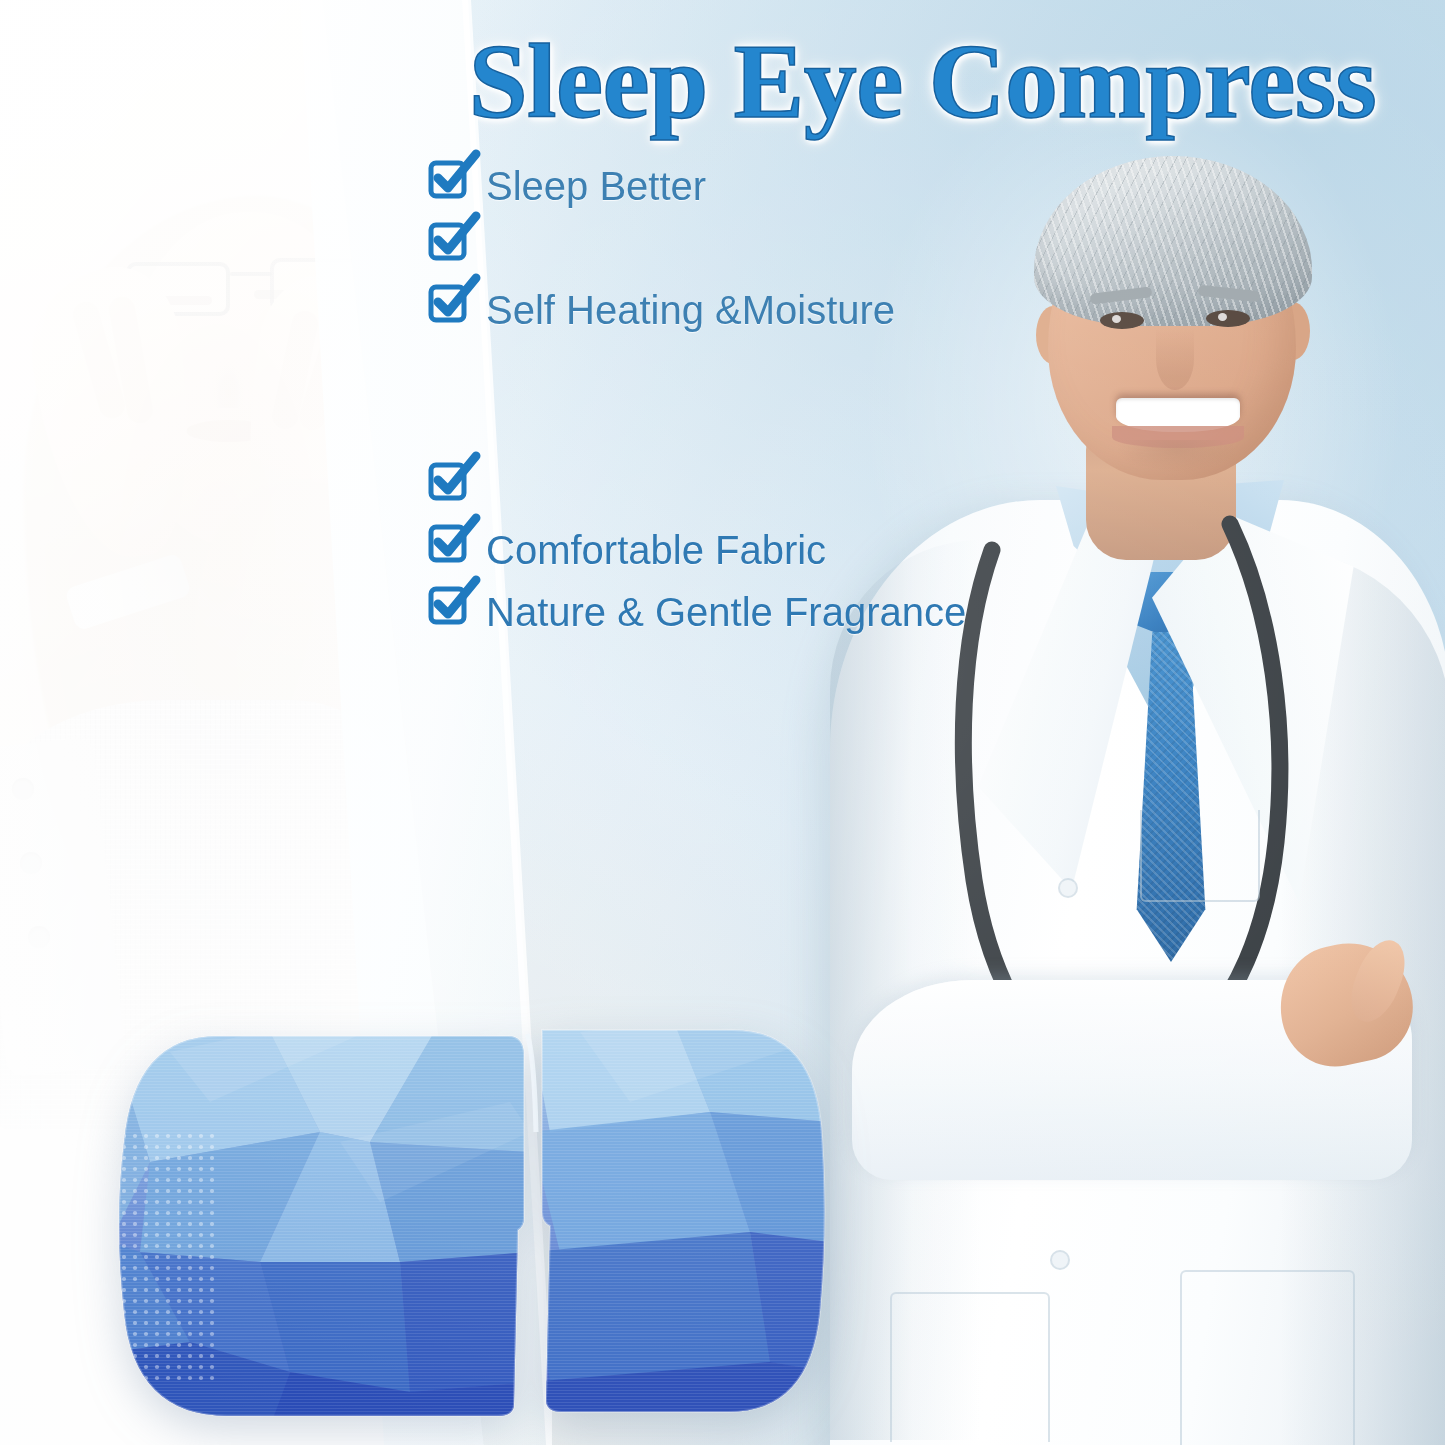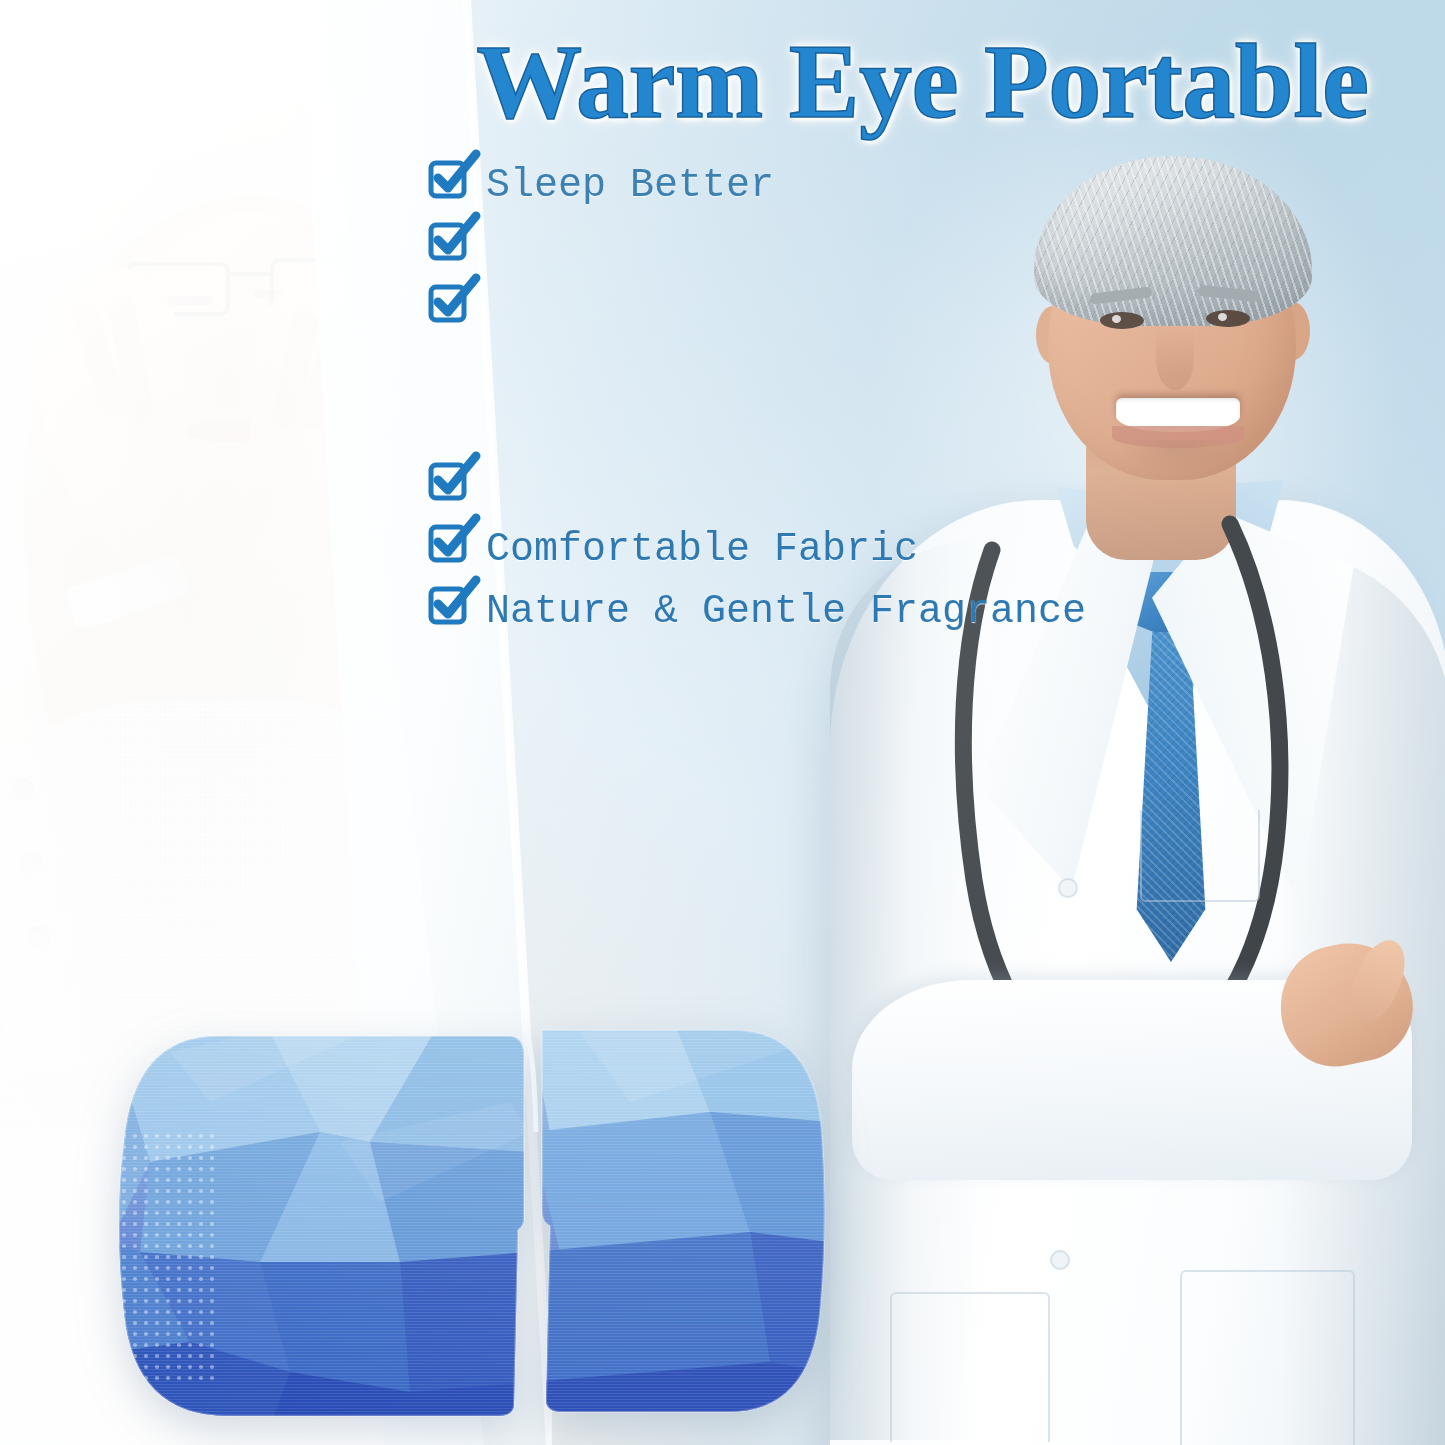--- a/index.html
+++ b/index.html
@@ -331,21 +331,21 @@
   .feat-row{
     display:flex; align-items:center;
     height:62px;
   }
   .cbx{
     width:36px; height:36px; flex:0 0 36px;
     position:relative; margin-right:18px;
   }
   .cbx svg{ position:absolute; left:-4px; top:-10px; overflow:visible; }
   .feat-label{
-    font-family:Liberation Mono, monospace;
+    font-family:Liberation Sans, sans-serif;
     font-size:40px;
     line-height:1;
     color:#3d80b2;
     white-space:nowrap;
     text-shadow:0 1px 1px rgba(255,255,255,.8);
     margin-top:14px;
   }
   .group-two .feat-label{ color:#2f79b3; }
 </style>
 </head>
@@ -520,21 +520,21 @@
       <path d="M108 24 H398 Q414 24 414 44 V206 Q414 214 408 218 L404 392
                Q404 404 388 404 H118 Q24 404 14 300 Q4 210 14 130 Q24 24 108 24 Z" fill="none" stroke="#ffffff" stroke-opacity="0.28" stroke-width="2"></path>
       <path d="M432 18 H622 Q706 18 712 124 Q718 210 710 300 Q700 400 618 400
                H452 Q436 400 436 388 L440 214 Q432 210 432 200 Z" fill="none" stroke="#ffffff" stroke-opacity="0.28" stroke-width="2"></path>
       <path d="M417 22 Q424 40 426 120" stroke="#eef6fb" stroke-width="5" fill="none" opacity="0.85"></path>
     </svg>
   </div>
 
   <div class="bg-vignette"></div>
 
-  <h1 class="headline">Warm Eye Portable</h1>
+  <h1 class="headline">Sleep Eye Compress</h1>
 
   <div class="features">
 
     <div class="feat-group group-one">
 
       <div class="feat-row">
         <span class="cbx">
           <svg width="52" height="50" viewBox="0 0 52 50">
             <rect x="3" y="12" width="33" height="33" rx="5" fill="none" stroke="#1f7ac0" stroke-width="5"></rect>
             <path d="M10 27 L20 37 L48 3" fill="none" stroke="#1f7ac0" stroke-width="9" stroke-linecap="round" stroke-linejoin="round"></path>
@@ -553,20 +553,21 @@
       </div>
 
 
       <div class="feat-row">
         <span class="cbx">
           <svg width="52" height="50" viewBox="0 0 52 50">
             <rect x="3" y="12" width="33" height="33" rx="5" fill="none" stroke="#1f7ac0" stroke-width="5"></rect>
             <path d="M10 27 L20 37 L48 3" fill="none" stroke="#1f7ac0" stroke-width="9" stroke-linecap="round" stroke-linejoin="round"></path>
           </svg>
         </span>
+        <span class="feat-label">Self Heating &amp;Moisture</span>
       </div>
 
     </div>
 
     <div class="feat-group group-two">
 
 
       <div class="feat-row">
         <span class="cbx">
           <svg width="52" height="50" viewBox="0 0 52 50">

